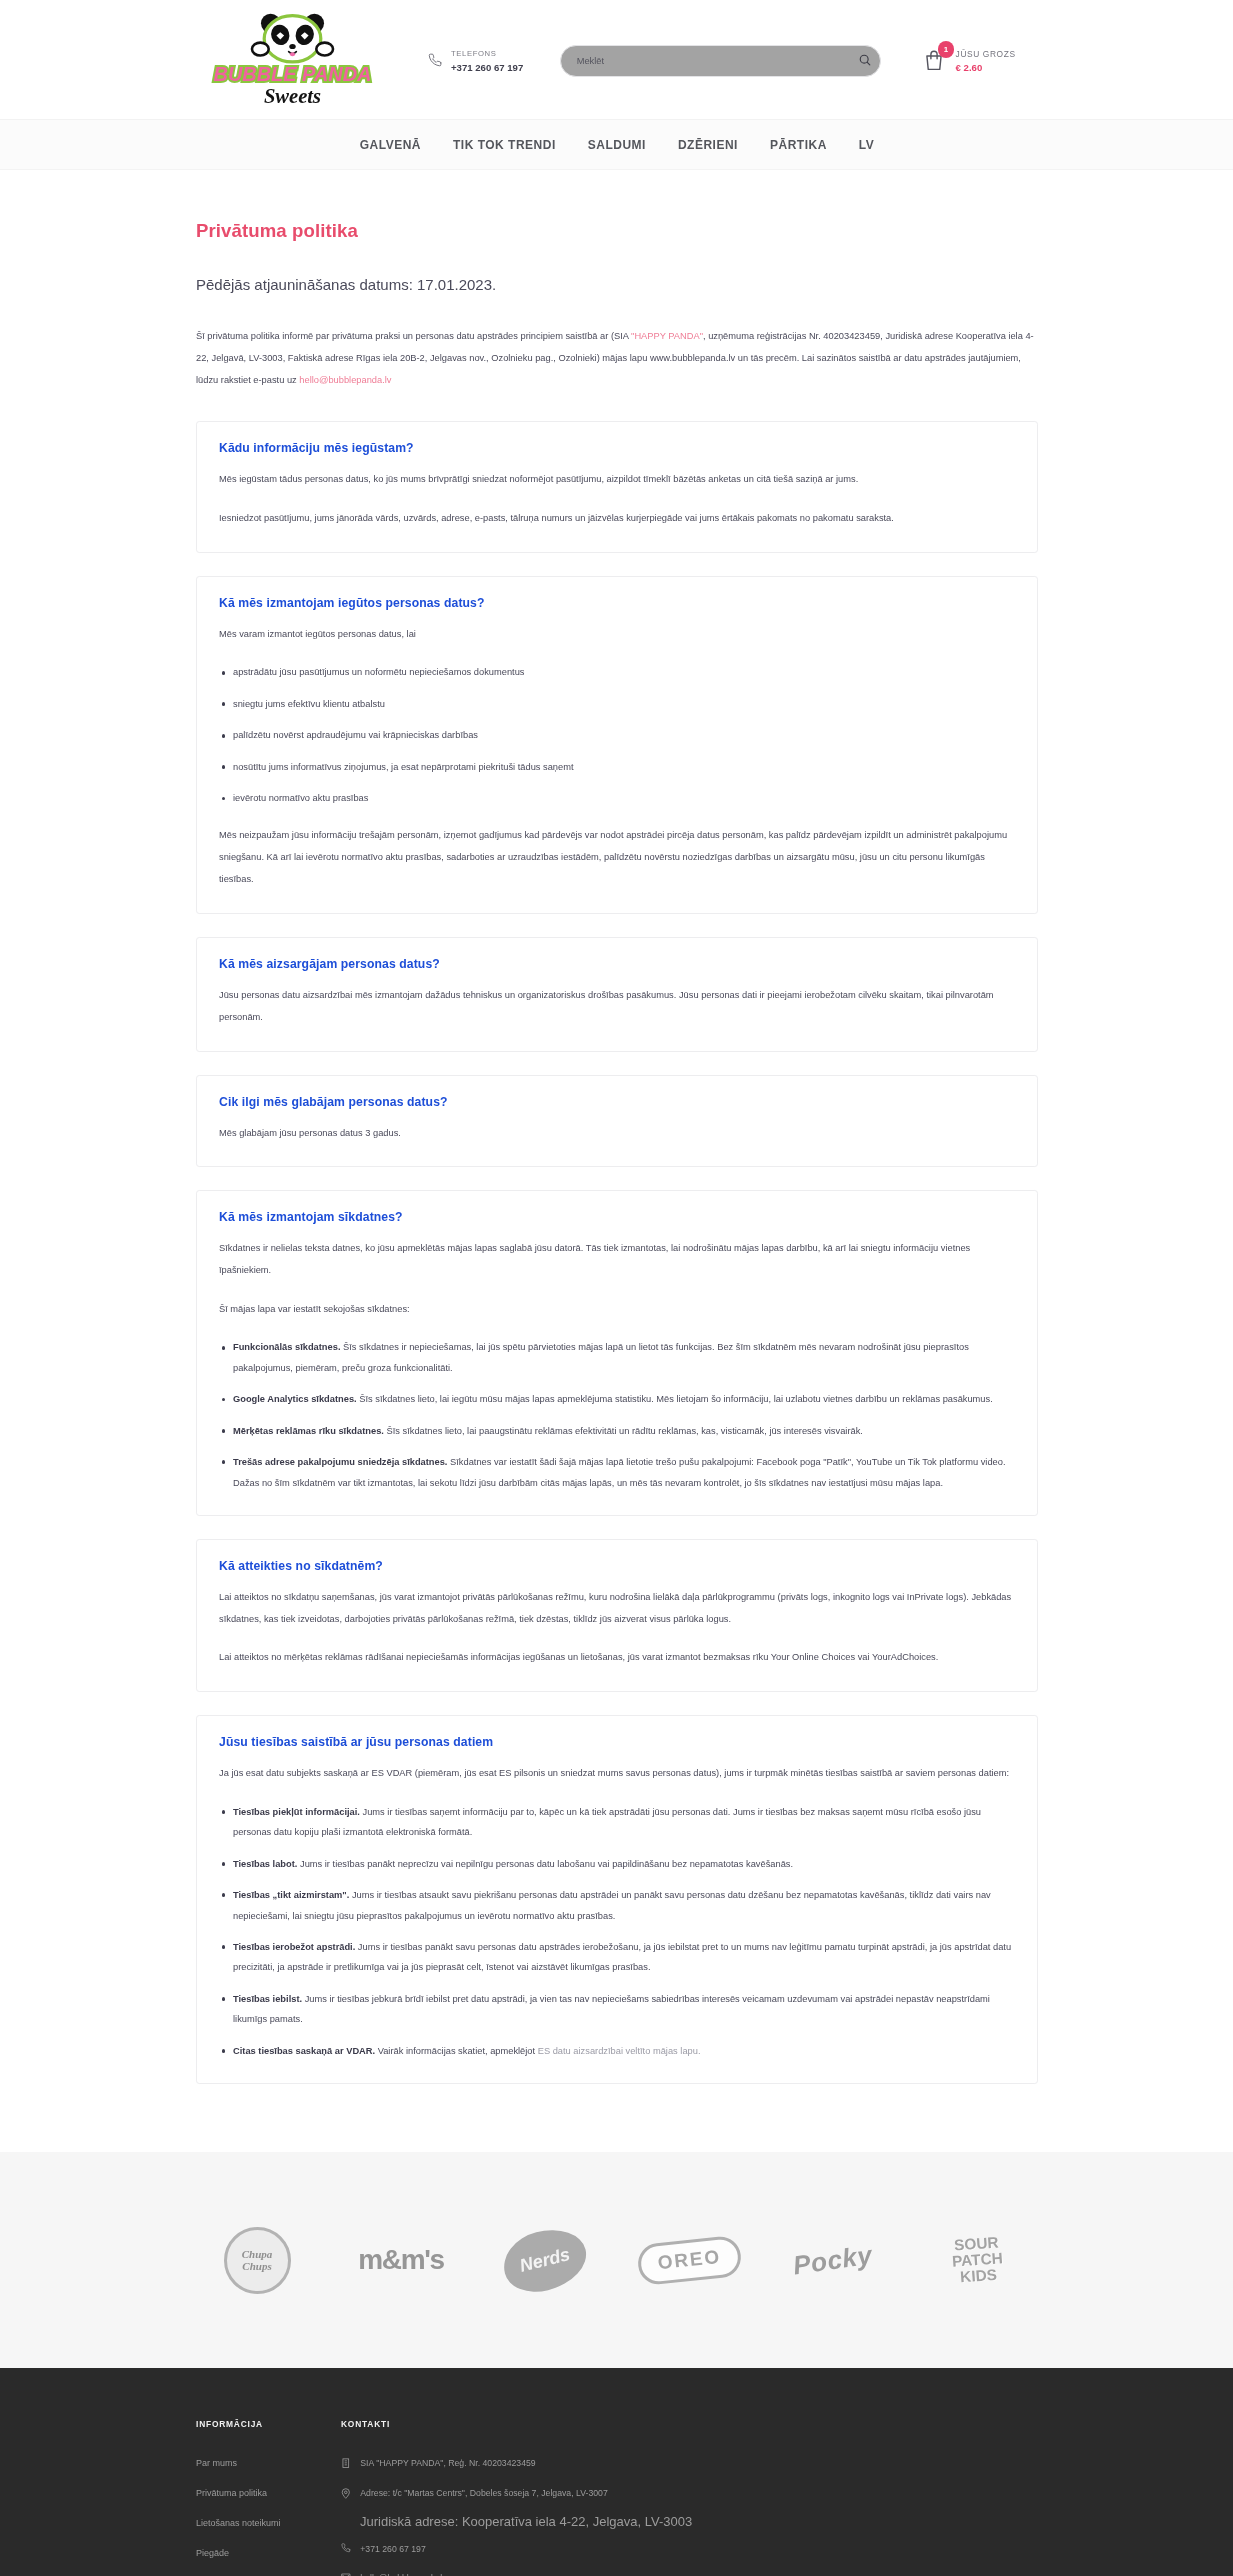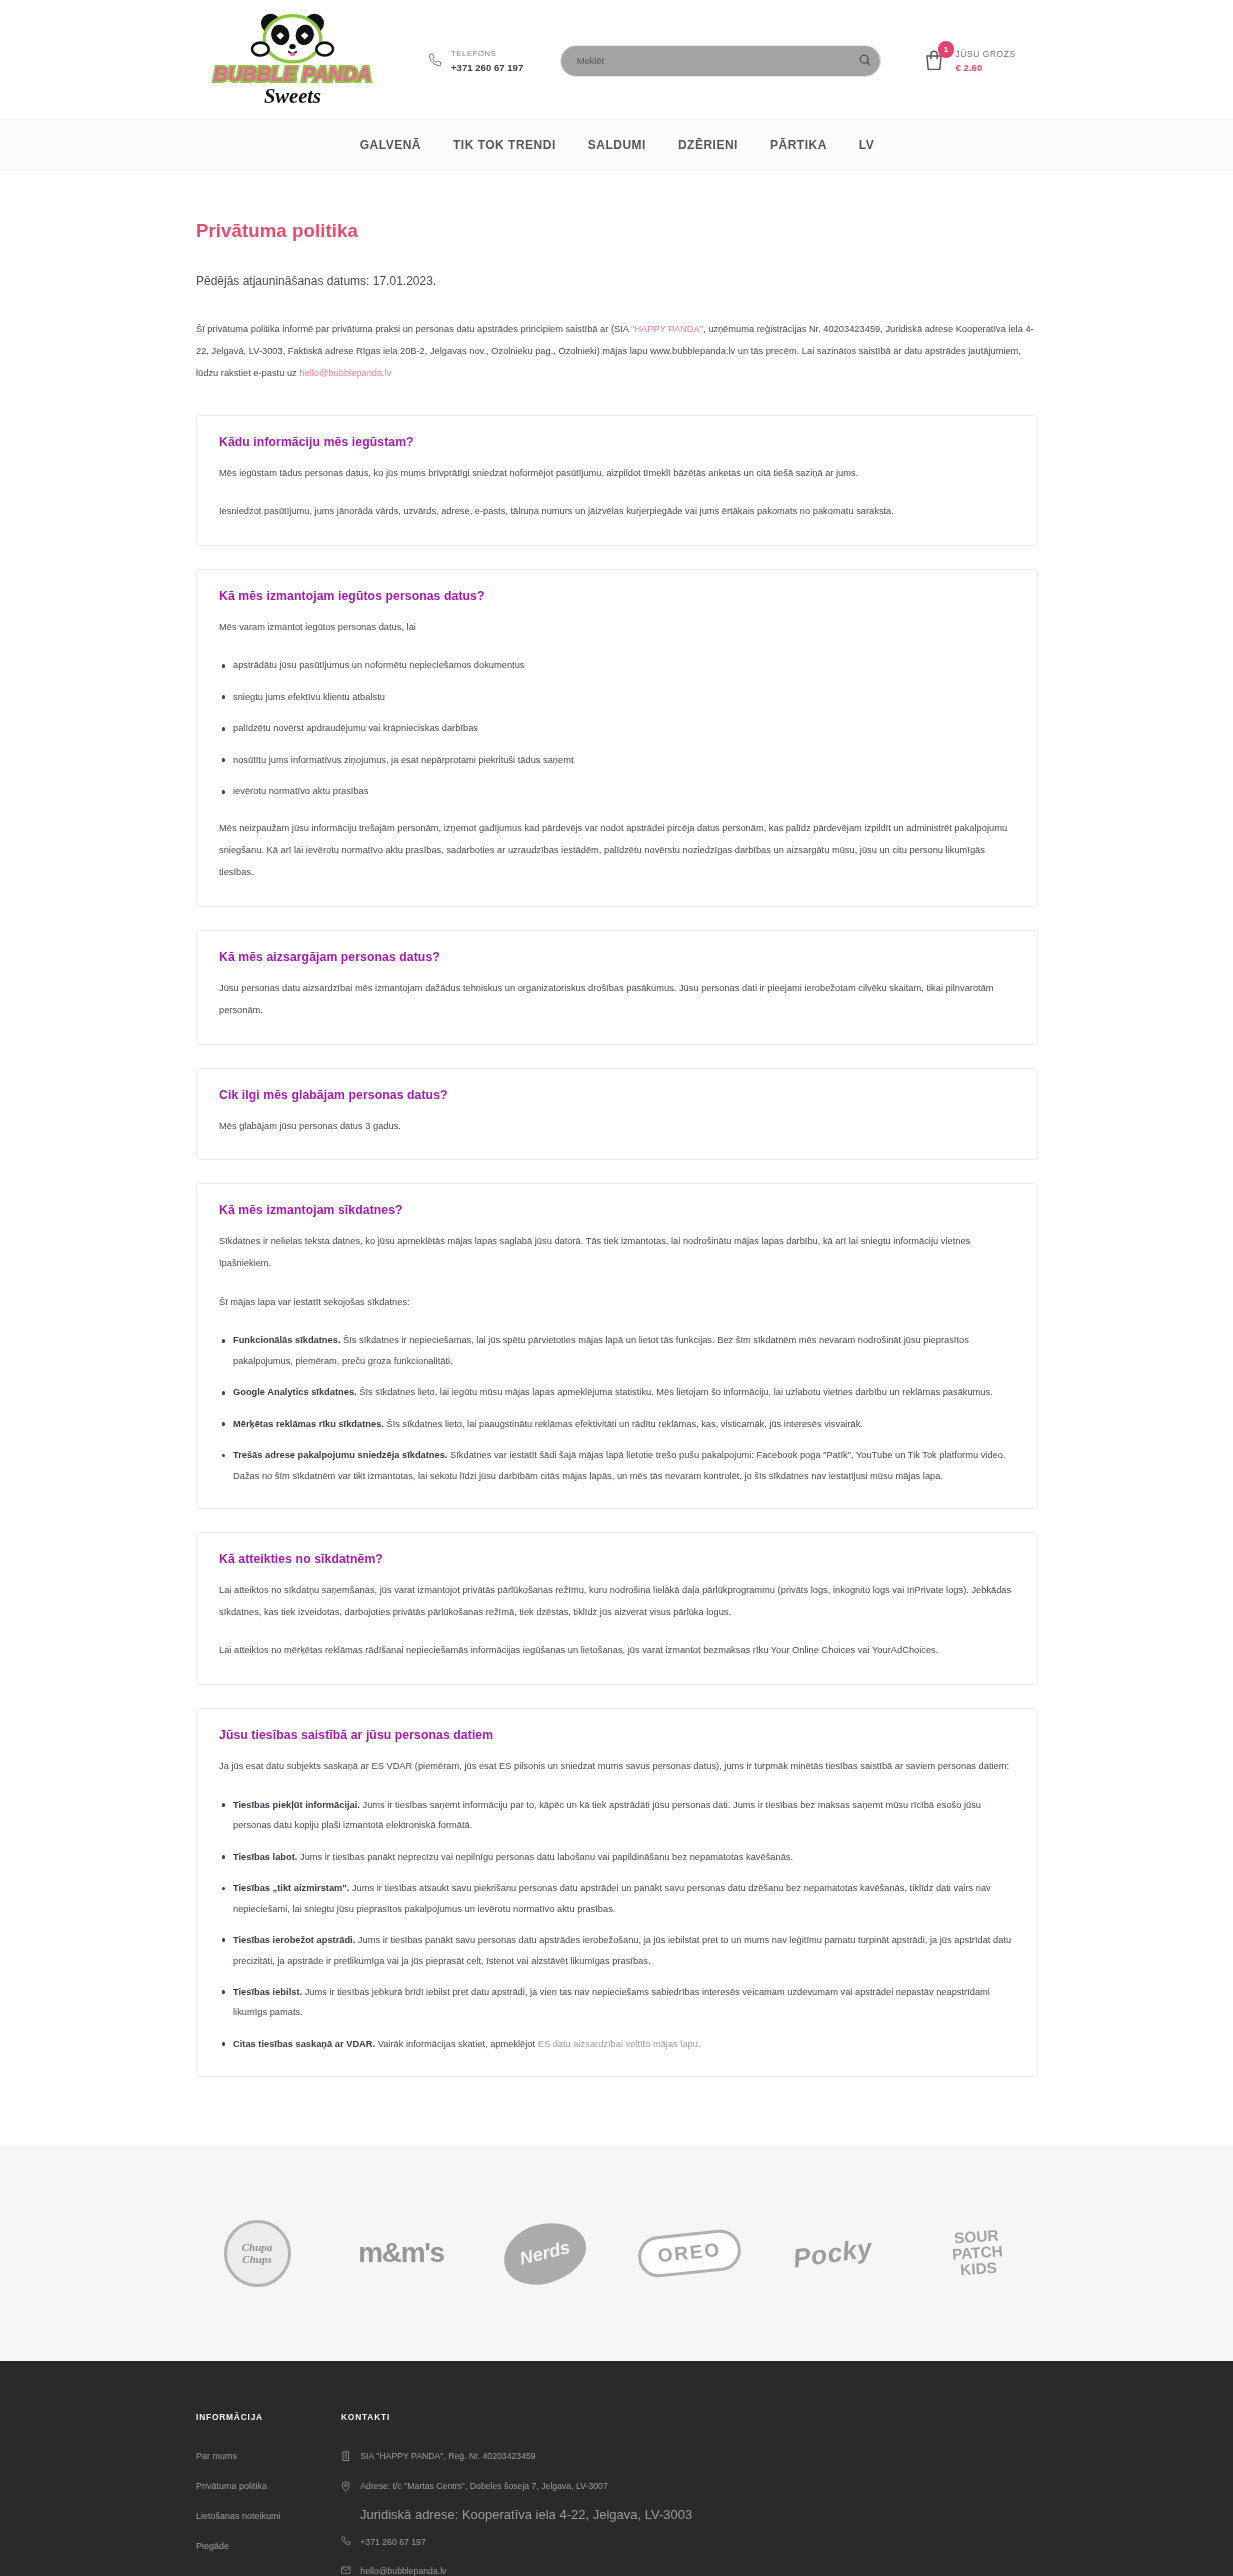--- a/index.html
+++ b/index.html
@@ -48,29 +48,29 @@
   }
   .main-nav a {
     display: inline-block; margin: 0 16px; text-decoration: none;
     font-size: 12px; letter-spacing: 0.5px; color: #54565c; font-weight: 600;
     text-transform: uppercase; cursor: pointer;
   }
 
   
   .main-area { background: #fff; padding: 50px 0 45px; }
   .page-title { color: #e84c6c; font-size: 18.6px; font-weight: 700; margin-bottom: 26px; letter-spacing: 0.1px; }
-  .updated { font-size: 12px; color: #4a4a5a; margin-bottom: 23px; line-height: 2.3; }
+  .updated { font-size: 15px; color: #4a4a5a; margin-bottom: 23px; line-height: 2.3; }
   .intro { font-size: 9.3px; line-height: 2.35; margin-bottom: 30px; color: #4a4a5a; }
   a.pink-link { color: #ef7d96; text-decoration: none; cursor: pointer; }
 
   .card {
     border: 0.6px solid #ededef; border-radius: 3.2px;
     padding: 19px 22px 22px; margin-bottom: 23px; background: #fff;
   }
-  .card h2 { color: #a21caf; font-size: 12.2px; font-weight: 600; margin-bottom: 14px; letter-spacing: 0.1px; }
+  .card h2 { color: #1d4ed8; font-size: 12.2px; font-weight: 600; margin-bottom: 14px; letter-spacing: 0.1px; }
   .card p { font-size: 9.3px; line-height: 2.35; margin-bottom: 16.7px; color: #4a4a5a; }
   .card p:last-child { margin-bottom: 0; }
   .card ul { list-style: none; margin: 3.9px 0 16.7px; }
   .card ul:last-child { margin-bottom: 0; }
   .card li {
     position: relative; padding-left: 14px; font-size: 9.3px; line-height: 2.2;
     margin-bottom: 11px; color: #4a4a5a;
   }
   .card li:last-child { margin-bottom: 0; }
   .card li::before {

